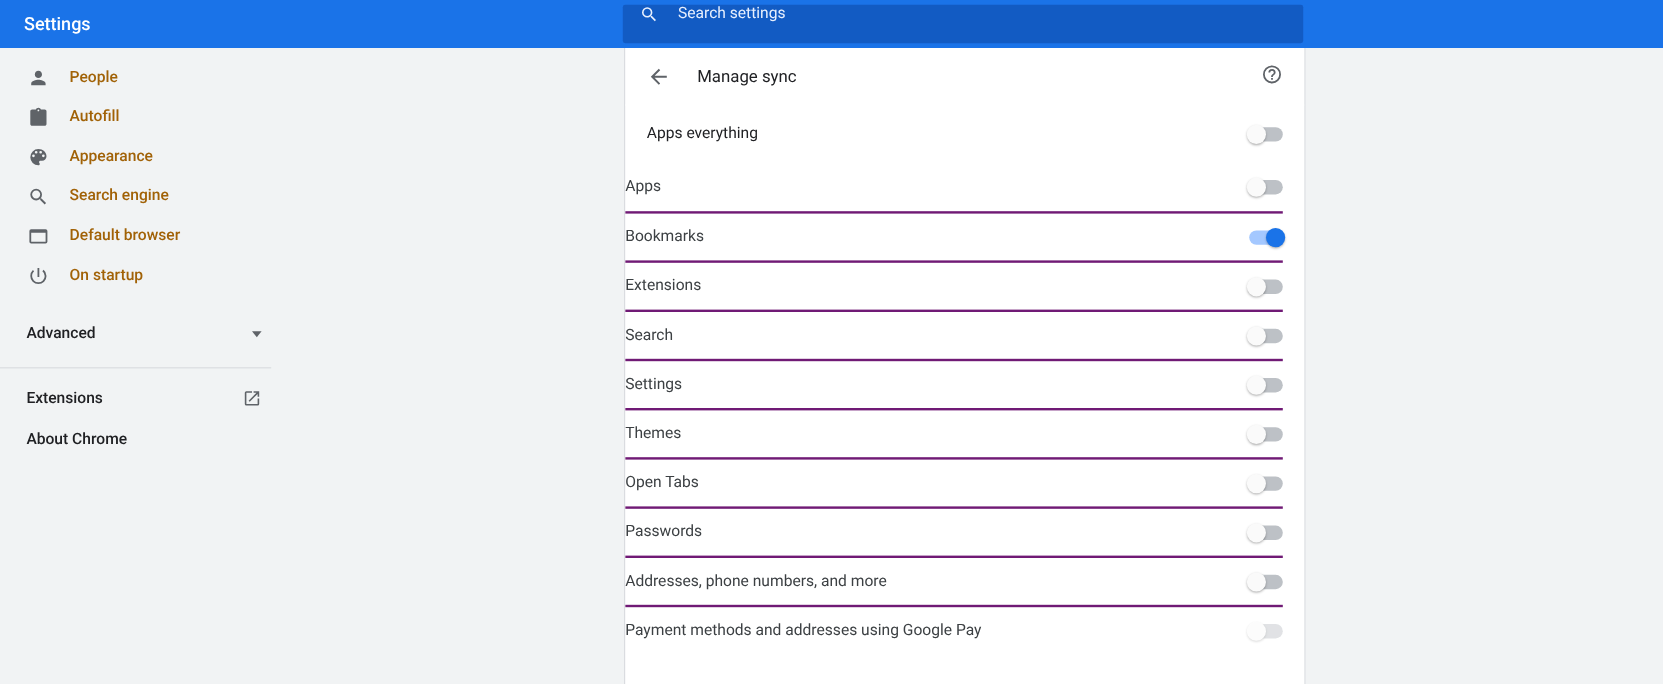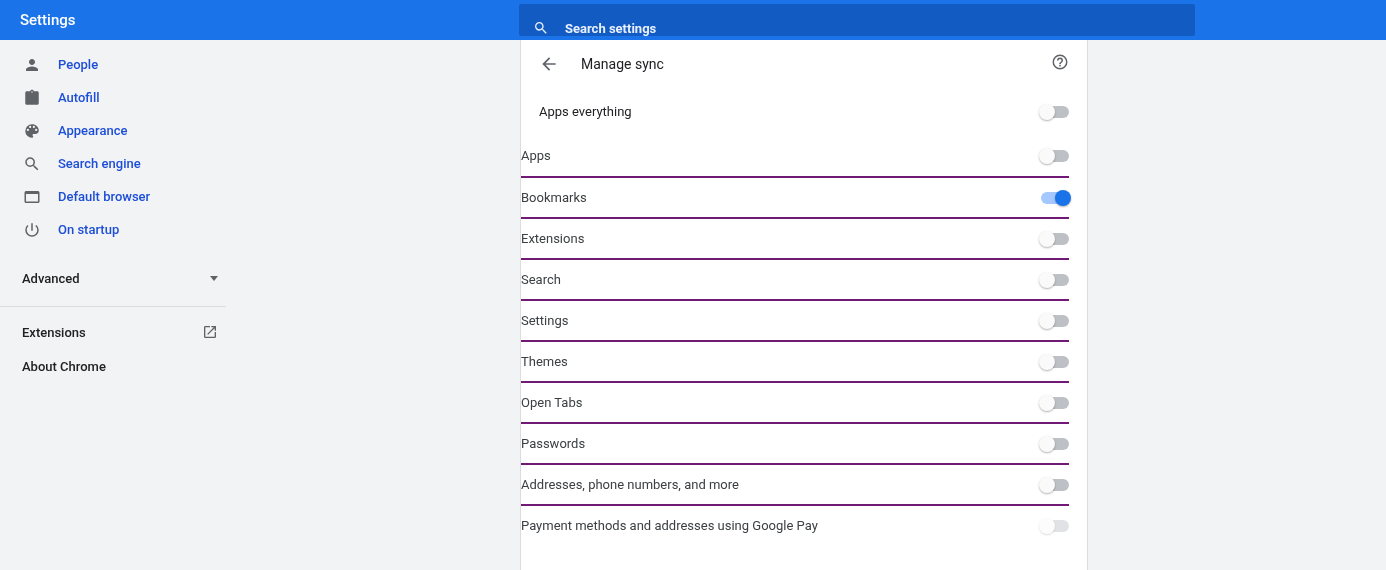--- a/index.html
+++ b/index.html
@@ -20,28 +20,27 @@
     color: #fff;
     padding-left: 20px;
   }
   .header-title {
     font-size: 15px;
     font-weight: 500;
     width: 499px;
   }
   .search-bar {
     display: flex;
-    align-items: flex-end;
+    align-items: flex-start;
     background: rgba(0,30,100,.28);
     height: 32px;
-    width: 676px;
+    width: 567px;
     border-radius: 2px;
     padding: 0 14px;
     color: #e8f0fe;
-    font-weight: bold;
   }
   .search-bar svg { flex-shrink: 0; margin-right: 16px; fill: #e8f0fe;}
   .search-placeholder { color: #e8f0fe; font-size: 13px; }
   .body-wrap {
     display: flex;
     height: calc(100% - 40px);
     background: #f1f3f4;
   }
   .sidebar {
     width: 240px;
@@ -50,21 +49,21 @@
   .side-item {
     display: flex;
     align-items: center;
     height: 33px;
     padding-left: 22px;
     color: #5f6368;
     cursor: pointer;
   }
   .side-item .icon { width: 20px; height: 20px; display:flex; align-items:center; justify-content:center; margin-right: 16px;}
   .side-item .icon svg { fill:#5f6368; width:18px; height:18px;}
-  .side-label { font-size: 13px; color: #1d4ed8; font-weight:500;}
+  .side-label { font-size: 13px; color: #a16207; font-weight:500;}
   .advanced-row {
     display: flex;
     align-items: center;
     justify-content: space-between;
     padding: 0 22px;
     height: 40px;
     margin-top: 12px;
     color:#5f6368;
     cursor:pointer;
   }

